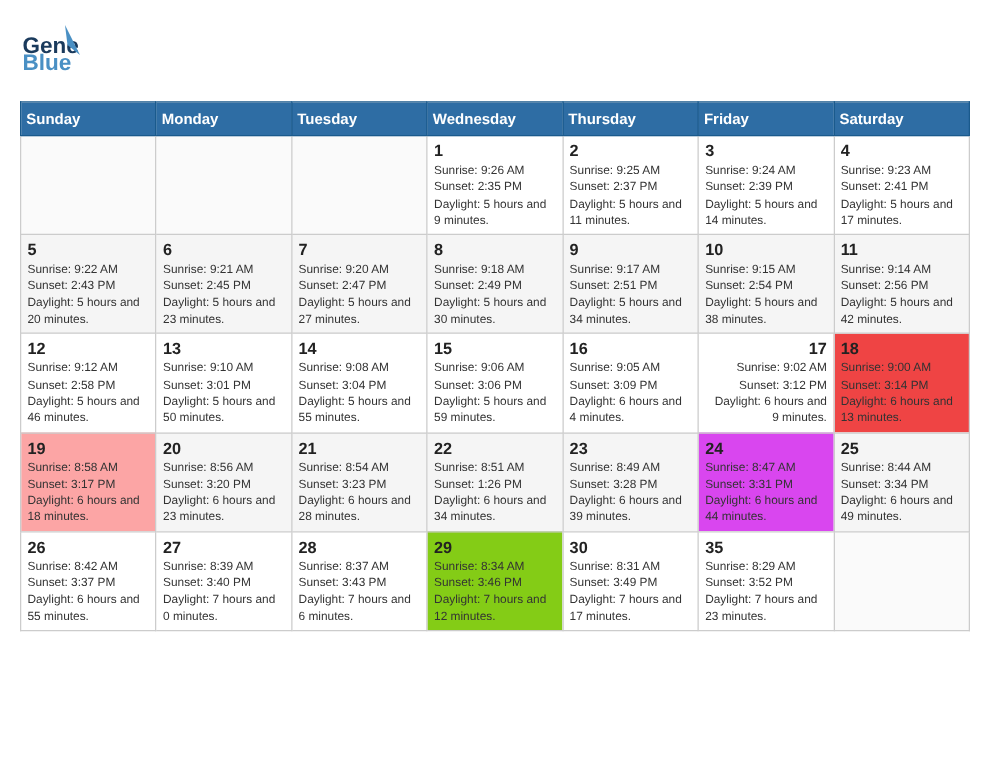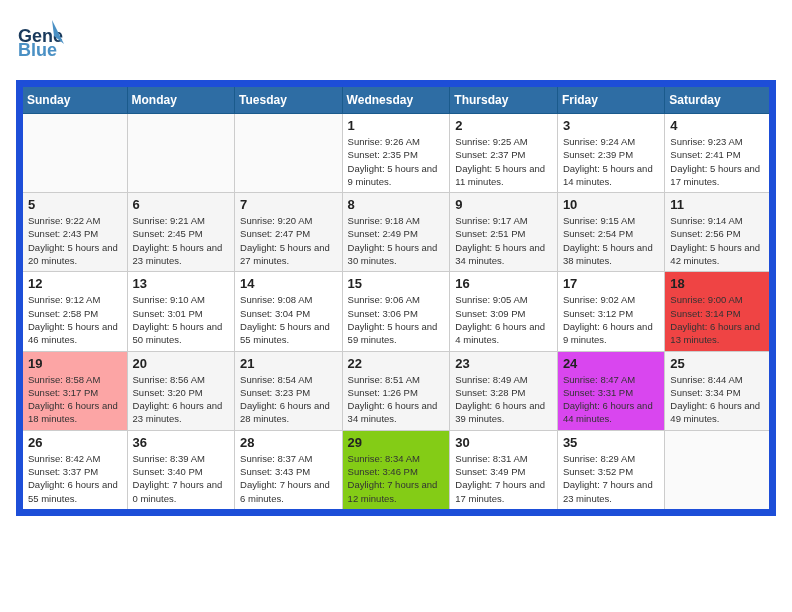--- a/index.html
+++ b/index.html
@@ -31,21 +31,21 @@
       font-weight: bold;
       color: #1a3a5c;
     }
     .calendar-subtitle {
       font-size: 14px;
       color: #333;
     }
     .calendar {
       width: 100%;
       border-collapse: collapse;
-      border: 7px solid #1d4ed8;
+      border: 1px solid #1d4ed8;
     }
     .calendar th {
       background-color: #2e6da4;
       color: #fff;
       font-size: 12px;
       padding: 6px 4px;
       text-align: left;
       border: 1px solid #1a5a8c;
       font-weight: bold;
     }
@@ -224,21 +224,21 @@
 Daylight: 5 hours
 and 59 minutes.</div>
         </td>
         <td style="background: rgb(255, 255, 255);">
           <span class="day-number">16</span>
           <div class="day-info">Sunrise: 9:05 AM
 Sunset: 3:09 PM
 Daylight: 6 hours
 and 4 minutes.</div>
         </td>
-        <td style="background: rgb(255, 255, 255);">
+        <td style="background: rgb(255, 255, 255); text-align: right;">
           <span class="day-number">17</span>
           <div class="day-info">Sunrise: 9:02 AM
 Sunset: 3:12 PM
 Daylight: 6 hours
 and 9 minutes.</div>
         </td>
         <td style="background: #ef4444; margin-left: 28px;">
           <span class="day-number">18</span>
           <div class="day-info">Sunrise: 9:00 AM
 Sunset: 3:14 PM
@@ -299,21 +299,21 @@
       </tr>
       <tr>
         <td style="background: rgb(255, 255, 255); margin-top: 16px;">
           <span class="day-number">26</span>
           <div class="day-info">Sunrise: 8:42 AM
 Sunset: 3:37 PM
 Daylight: 6 hours
 and 55 minutes.</div>
         </td>
         <td style="background: rgb(255, 255, 255);">
-          <span class="day-number">36</span>
+          <span class="day-number">27</span>
           <div class="day-info">Sunrise: 8:39 AM
 Sunset: 3:40 PM
 Daylight: 7 hours
 and 0 minutes.</div>
         </td>
         <td style="background: rgb(255, 255, 255);">
           <span class="day-number">28</span>
           <div class="day-info">Sunrise: 8:37 AM
 Sunset: 3:43 PM
 Daylight: 7 hours

